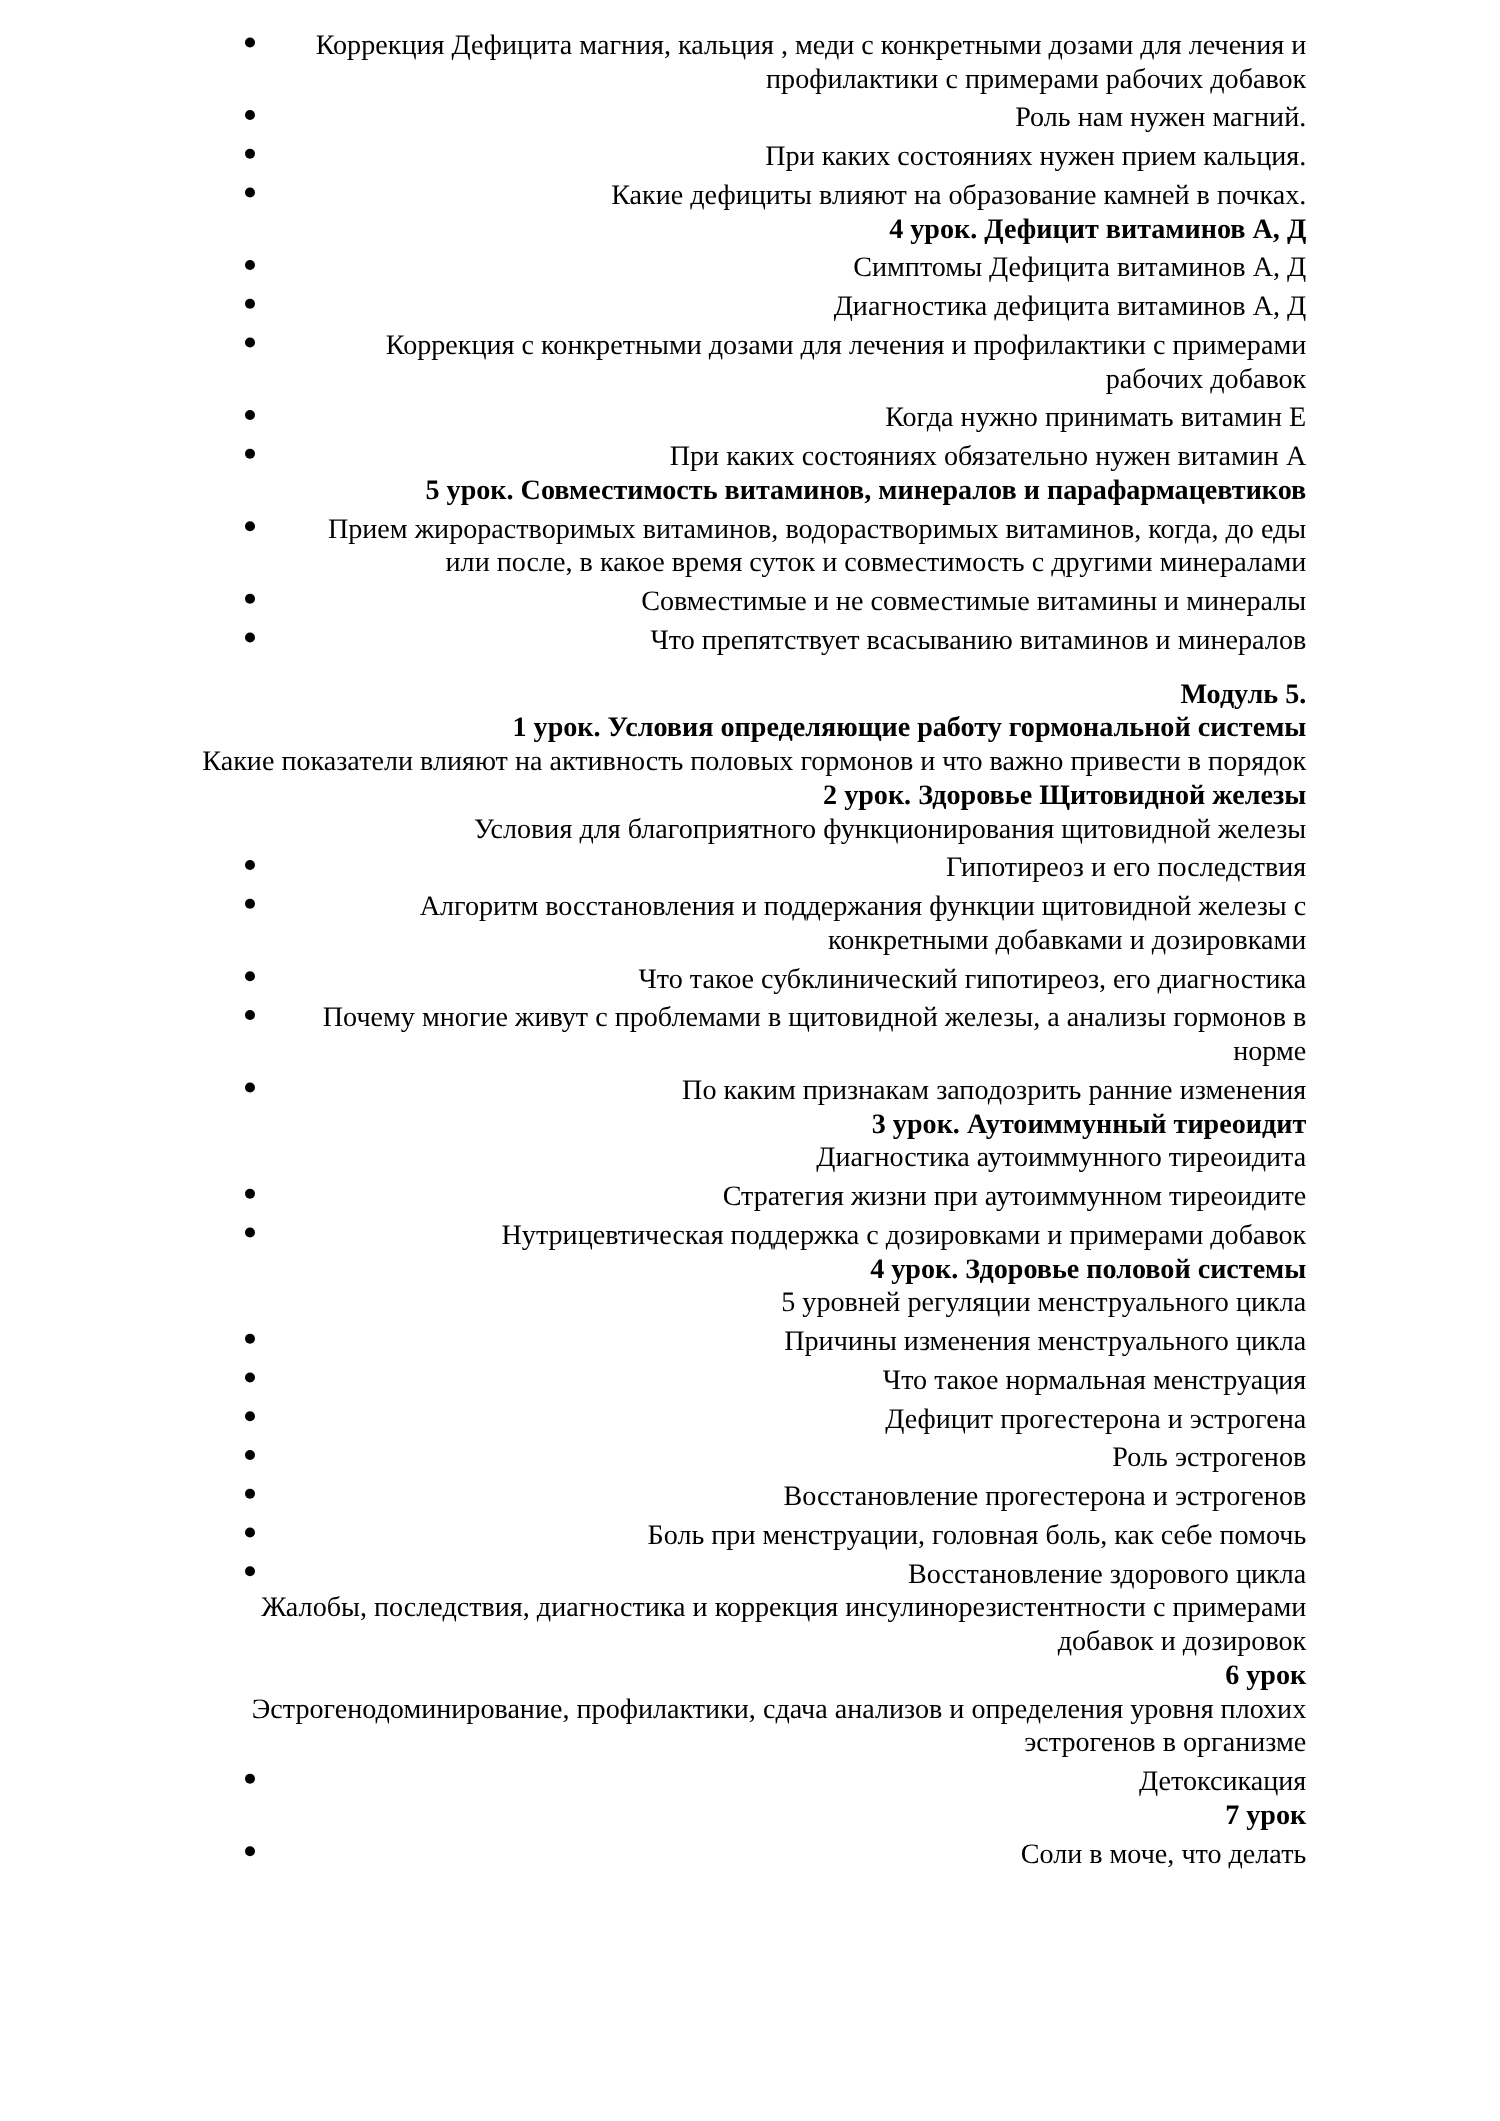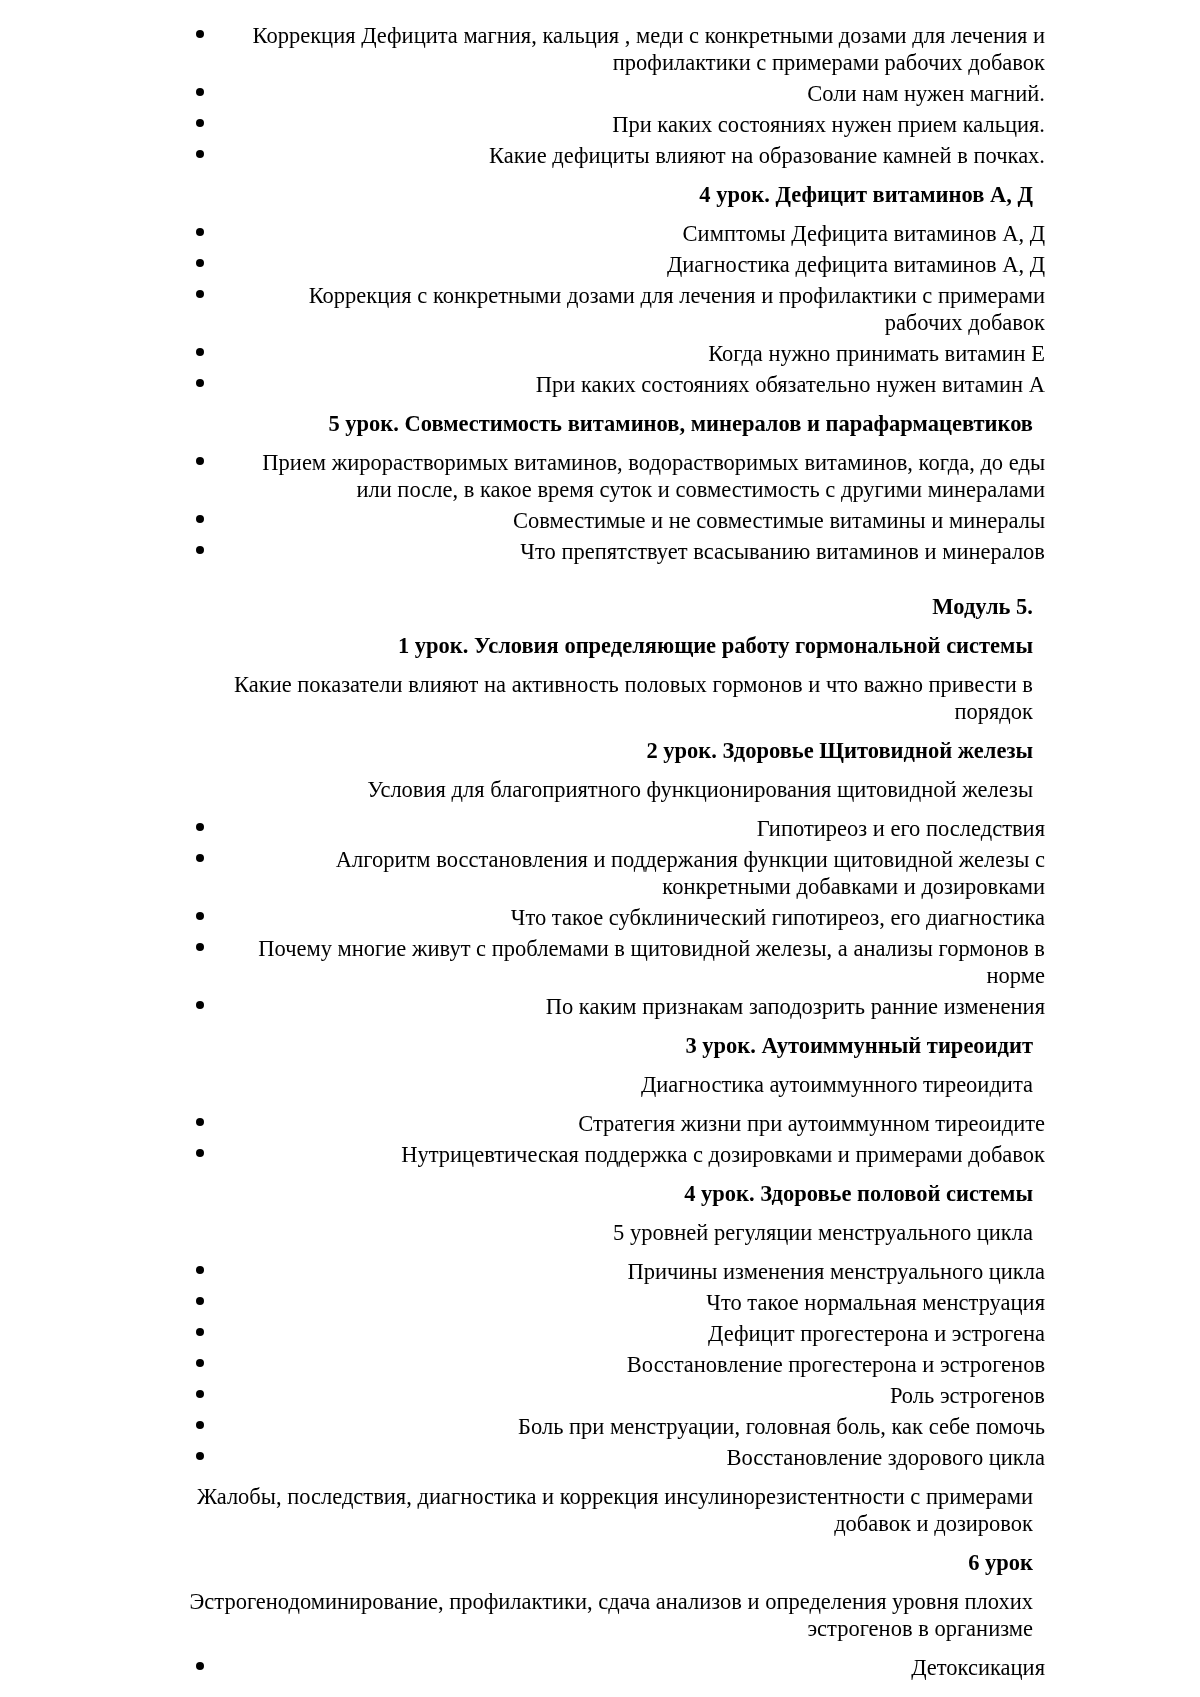--- a/index.html
+++ b/index.html
@@ -15,21 +15,21 @@
     background: #ffffff;
     color: #000000;
     font-family: "Liberation Serif", "DejaVu Serif", serif;
     font-size: 22.5px;
     line-height: 27px;
     padding: 18px 155px 40px 157px;
     text-align: right;
     border-radius: 32px;
   }
   .page p {
-    margin: 12px;
+    margin: 0;
     padding: 0;
   }
   .heading {
     font-weight: bold;
   }
   ul.bullet-list {
     list-style: none;
     margin: 0;
     padding: 0;
   }
@@ -50,21 +50,21 @@
   .spacer {
     height: 16px;
   }
 </style>
 </head>
 <body>
 
 <div class="page">
     <ul class="bullet-list">
       <li><span class="dot"></span><span>Коррекция Дефицита магния, кальция , меди с конкретными дозами для лечения и профилактики с примерами рабочих добавок</span></li>
-      <li><span class="dot"></span><span>Соли нам нужен магний.</span></li>
+      <li><span class="dot"></span><span>Роль нам нужен магний.</span></li>
       <li><span class="dot"></span><span>При каких состояниях нужен прием кальция.</span></li>
       <li><span class="dot"></span><span>Какие дефициты влияют на образование камней в почках.</span></li>
     </ul>
     <p class="heading">4 урок. Дефицит витаминов А, Д</p>
     <ul class="bullet-list">
       <li><span class="dot"></span><span>Симптомы Дефицита витаминов А, Д</span></li>
       <li><span class="dot"></span><span>Диагностика дефицита витаминов А, Д</span></li>
       <li><span class="dot"></span><span>Коррекция с конкретными дозами для лечения и профилактики с примерами рабочих добавок</span></li>
       <li><span class="dot"></span><span>Когда нужно принимать витамин Е</span></li>
       <li><span class="dot"></span><span>При каких состояниях обязательно нужен витамин А</span></li>
@@ -93,22 +93,22 @@
     <ul class="bullet-list">
       <li><span class="dot"></span><span>Стратегия жизни при аутоиммунном тиреоидите</span></li>
       <li><span class="dot"></span><span>Нутрицевтическая поддержка с дозировками и примерами добавок</span></li>
     </ul>
     <p class="heading">4 урок. Здоровье половой системы</p>
     <p>5 уровней регуляции менструального цикла</p>
     <ul class="bullet-list">
       <li><span class="dot"></span><span>Причины изменения менструального цикла</span></li>
       <li><span class="dot"></span><span>Что такое нормальная менструация</span></li>
       <li><span class="dot"></span><span>Дефицит прогестерона и эстрогена</span></li>
+      <li><span class="dot"></span><span>Роль эстрогенов</span></li>
       <li><span class="dot"></span><span>Восстановление прогестерона и эстрогенов</span></li>
-      <li><span class="dot"></span><span>Роль эстрогенов</span></li>
       <li><span class="dot"></span><span>Боль при менструации, головная боль, как себе помочь</span></li>
       <li><span class="dot"></span><span>Восстановление здорового цикла</span></li>
     </ul>
     <p>Жалобы, последствия, диагностика и коррекция инсулинорезистентности с примерами добавок и дозировок</p>
     <p class="heading">6 урок</p>
     <p>Эстрогенодоминирование, профилактики, сдача анализов и определения уровня плохих эстрогенов в организме</p>
     <ul class="bullet-list">
       <li><span class="dot"></span><span>Детоксикация</span></li>
     </ul>
     <p class="heading">7 урок</p>

